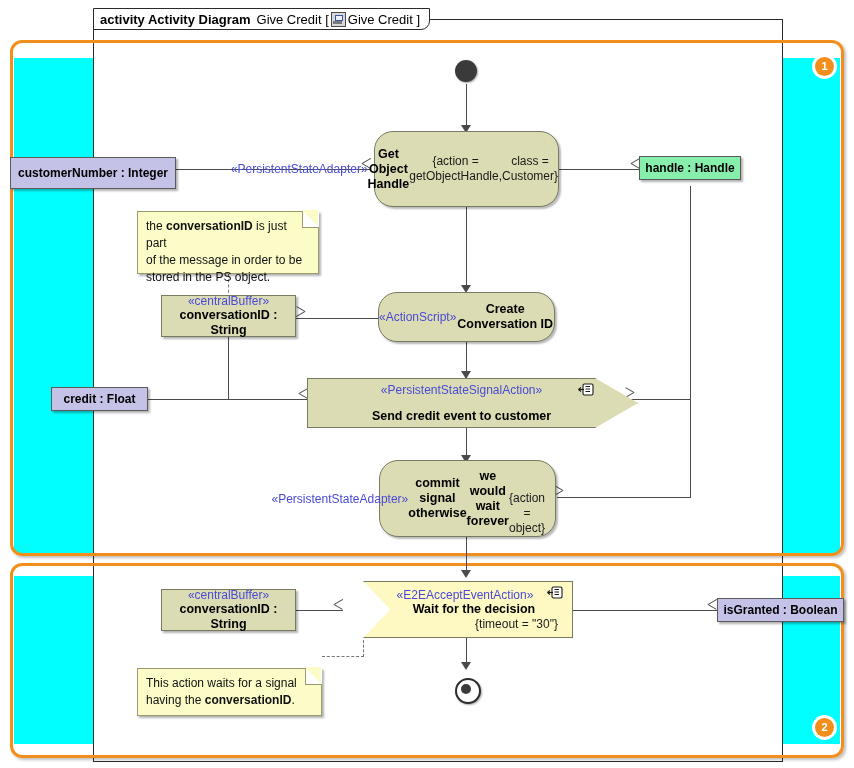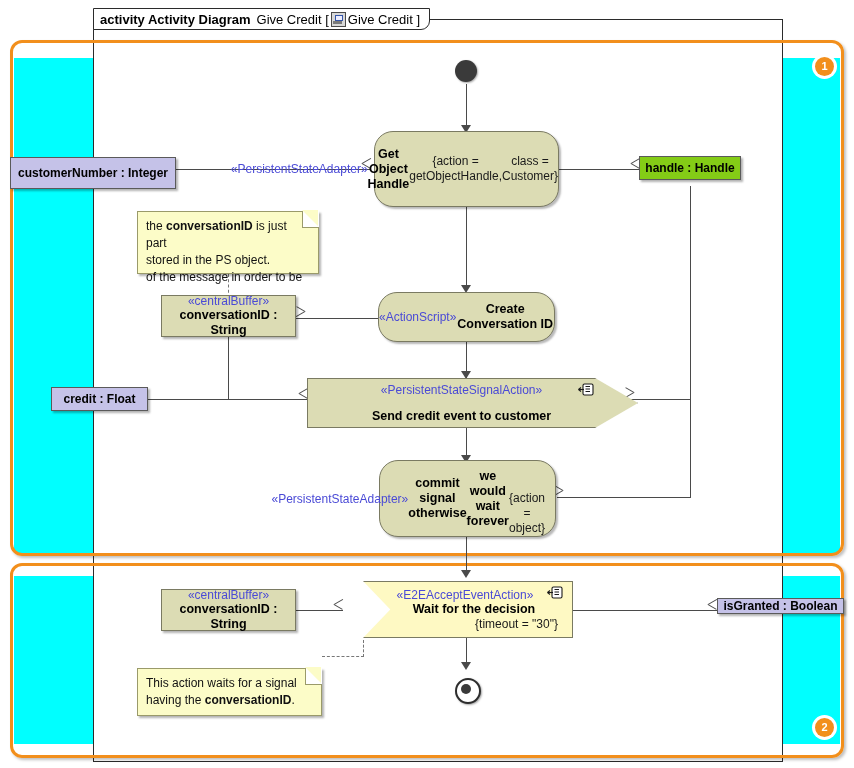--- a/index.html
+++ b/index.html
@@ -50,21 +50,21 @@
           display:flex;flex-direction:row;align-items:center;justify-content:flex-end;}
   .stereo{color:#4a4ad6;font-size:12px;line-height:14px;white-space:nowrap;}
   .nname{color:#000000;font-size:12.5px;font-weight:bold;line-height:15px;text-align:center;}
   .props{color:#1a1a1a;font-size:12px;line-height:15px;text-align:center;}
 
   
   .pin{position:absolute;box-sizing:border-box;border:1.5px solid #5a5a5a;
        font-size:12px;font-weight:bold;color:#000;display:flex;align-items:center;
        justify-content:center;box-shadow:2px 2px 2px rgba(0,0,0,.3);white-space:nowrap;}
   .pin.in{background:#c5c2e8;}
-  .pin.out{background:#84cc16;}
+  .pin.out{background:#86efac;}
 
   
   .buffer{position:absolute;box-sizing:border-box;background:#dcdcb4;
           border:1.5px solid #7a7a62;box-shadow:2px 2px 2px rgba(0,0,0,.3);
           display:flex;flex-direction:column;align-items:center;justify-content:center;}
 
   
   .note{position:absolute;box-sizing:border-box;background:#fcfcc8;
         border:1px solid #9a9a6a;box-shadow:2px 2px 2px rgba(0,0,0,.3);
         font-size:12px;line-height:17px;color:#111;padding:6px 8px;}
@@ -203,22 +203,22 @@
 
   <div class="pin in" style="left:10px;top:157px;width:166px;height:32px;">
     <span>customerNumber : Integer</span>
   </div>
 
   <div class="note" style="left:137px;top:211px;width:182px;height:63px;">
     <div class="fold"></div>
     <div>
       <span>the </span><b>conversationID</b><span> is just part</span>
     </div>
+    <div>of the message in order to be</div>
     <div>stored in the PS object.</div>
-    <div>of the message in order to be</div>
   </div>
 
   <div class="buffer" style="left:161px;top:295px;width:135px;height:42px;">
     <div class="stereo">«centralBuffer»</div>
     <div class="nname">conversationID : String</div>
   </div>
 
   <div class="action node" style="left:378px;top:292px;width:177px;height:50px;">
     <div class="stereo">«ActionScript»</div>
     <div class="nname">Create Conversation ID</div>
@@ -256,21 +256,21 @@
     <div class="nname" style="margin-left:12px;">Wait for the decision</div>
     <div class="props" style="align-self:flex-end;padding-right:14px;">{timeout = "30"}</div>
   </div>
   <svg class="sigicon" style="left:547px;top:585px;" viewBox="0 0 17 16">
     <rect x="5" y="2" width="10" height="11" rx="1.5" fill="#ffffff" stroke="#1a1a1a" stroke-width="1.1"></rect>
     <path d="M7.5 4.5 L12 4.5 M7.5 7 L12 7 M7.5 9.5 L12 9.5" stroke="#1a1a1a" stroke-width="1"></path>
     <path d="M0.5 7.5 L6 7.5" stroke="#1a1a1a" stroke-width="1.1"></path>
     <path d="M0.5 7.5 L3 5.5 M0.5 7.5 L3 9.5" stroke="#1a1a1a" stroke-width="1.1" fill="none"></path>
   </svg>
 
-  <div class="pin in" style="left:717px;top:598px;width:127px;height:16px;">
+  <div class="pin in" style="left:717px;top:598px;width:127px;height:24px;">
     <span>isGranted : Boolean</span>
   </div>
 
   <div class="note" style="left:137px;top:668px;width:185px;height:48px;">
     <div class="fold"></div>
     <div>This action waits for a signal</div>
     <div>
       <span>having the </span><b>conversationID</b><span>.</span>
     </div>
   </div>

